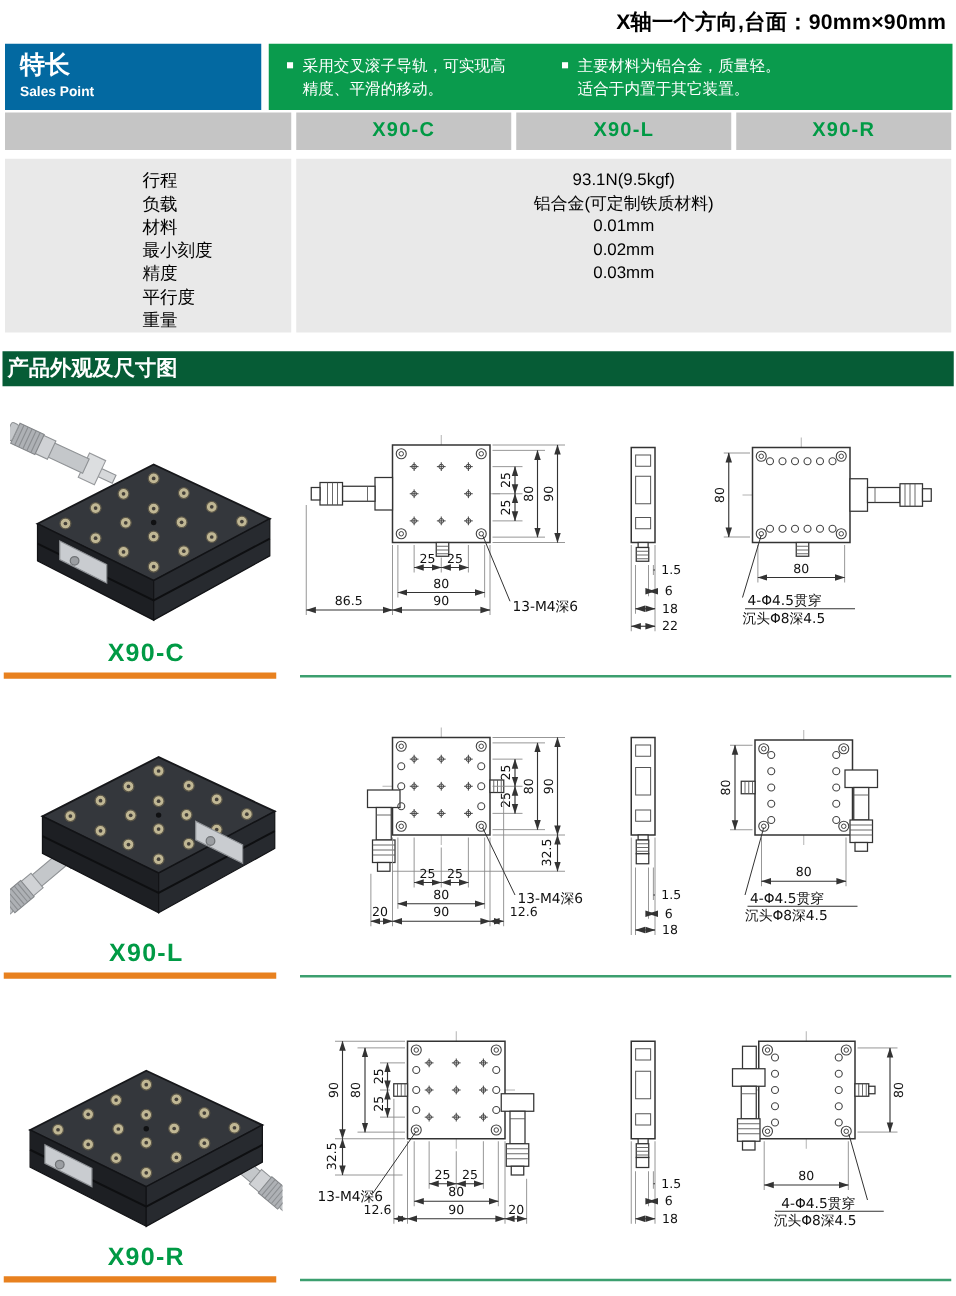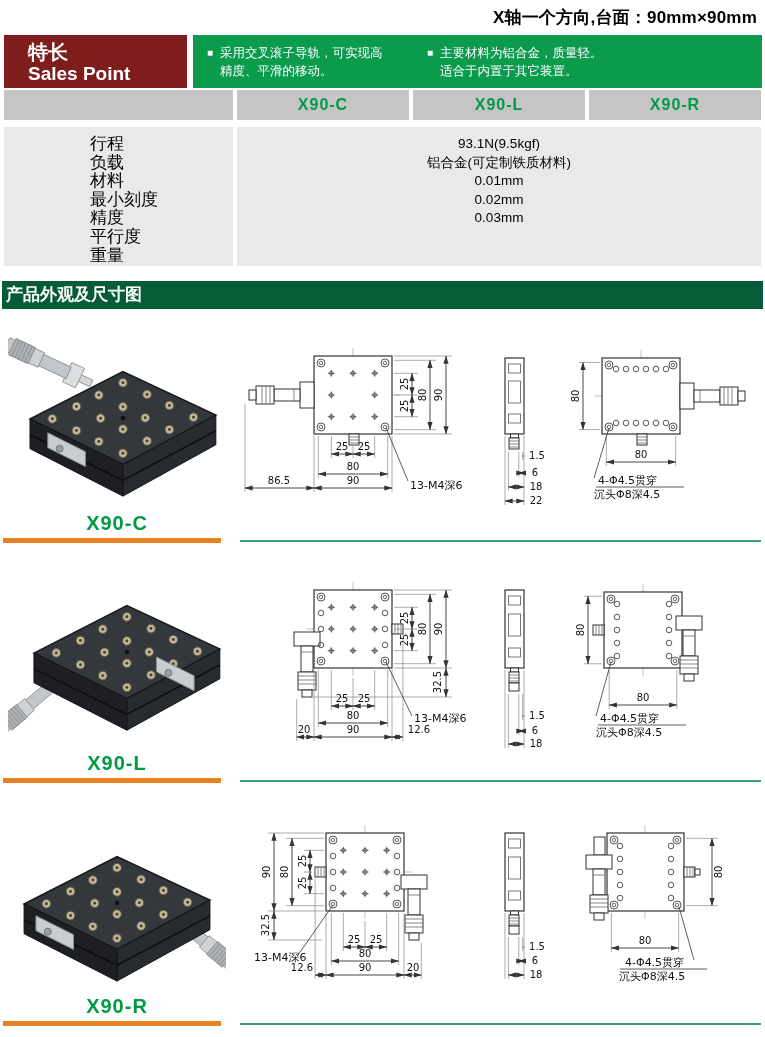--- a/index.html
+++ b/index.html
@@ -1,36 +1,36 @@
 <!DOCTYPE html>
 <html><head>
 <meta charset="utf-8">
 <style>
   html,body{margin:0;padding:0;background:#fff;}
   .page{position:relative;width:765px;height:1037px;background:#fff;overflow:hidden;
         font-family:"Liberation Sans","DejaVu Sans",sans-serif;color:#000;}
   .top-title{position:absolute;top:6px;right:8px;font-size:17px;font-weight:bold;letter-spacing:0.2px;}
   
   .banner{position:absolute;top:35px;left:4px;right:3px;height:53px;display:flex;gap:6px;}
-  .banner-left{width:183px;background:#7f1d1d;color:#fff;padding:5px 0 0 24px;box-sizing:border-box;}
+  .banner-left{width:205px;background:#0369a1;color:#fff;padding:5px 0 0 12px;box-sizing:border-box;}
   .banner-left .cn{font-size:20px;font-weight:bold;line-height:24px;}
-  .banner-left .en{font-size:19px;font-weight:bold;line-height:20px;}
+  .banner-left .en{font-size:11px;font-weight:bold;line-height:20px;}
   .banner-right{flex:1;background:#0a9b4d;color:#fff;display:flex;padding:9px 0 0 14px;box-sizing:border-box;}
   .bullet{display:flex;font-size:12.5px;line-height:1.45;}
   .bullet .glyph{font-size:10px;margin:2px 7px 0 0;}
   .bullet.b1{width:220px;}
   
   .spec{position:absolute;top:90px;left:4px;right:4px;}
   .spec-head{display:flex;gap:4px;height:30px;}
   .spec-head .hl{width:229px;background:#c5c5c5;}
   .spec-head .hc{flex:1;background:#c5c5c5;display:flex;align-items:center;justify-content:center;
                  color:#009a45;font-weight:bold;font-size:16px;letter-spacing:1px;}
   .spec-body{display:flex;gap:4px;margin-top:7px;height:139px;}
   .spec-labels{width:229px;background:#e9e9e9;box-sizing:border-box;padding:8px 0 0 86px;}
-  .spec-labels div{font-size:17px;line-height:18.6px;}
+  .spec-labels div{font-size:14px;line-height:18.6px;margin-left:24px;}
   .spec-values{flex:1;background:#e9e9e9;box-sizing:border-box;padding-top:8px;text-align:center;}
   .spec-values div{font-size:13.5px;line-height:18.6px;}
   
   .section-bar{position:absolute;top:281px;left:2px;right:2px;height:28px;background:#065c36;color:#fff;
                font-size:17px;font-weight:bold;line-height:28px;padding-left:4px;box-sizing:border-box;}
   
   .prow{position:absolute;left:0;width:765px;height:236px;}
   #prow0{top:320px;} #prow1{top:560px;} #prow2{top:803px;}
   .photo{position:absolute;left:8px;top:14px;}
   .model-label{position:absolute;left:8px;top:192px;width:218px;text-align:center;

